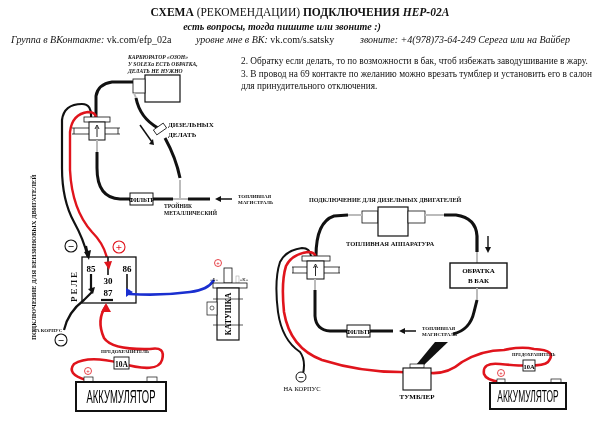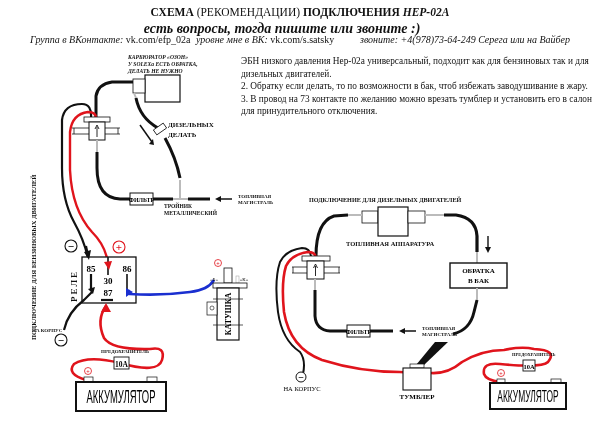--- a/index.html
+++ b/index.html
@@ -1,51 +1,50 @@
 <!DOCTYPE html>
 <html><head>
 <meta charset="utf-8">
 <style>
   html, body { margin: 0; padding: 0; background: #ffffff; }
   body { width: 604px; height: 424px; position: relative; overflow: hidden; font-family: "Liberation Serif", serif; color: #111; }
   .abs { position: absolute; }
   .title { left: 0; width: 600px; top: 6px; text-align: center; font-size: 11.5px; font-weight: bold; }
   .title .normal { font-weight: normal; }
   .title .ital { font-style: italic; }
-  .subtitle { left: 0; width: 564px; top: 21px; text-align: center; font-size: 14px; font-weight: bold; font-style: italic; }
+  .subtitle { left: 0; width: 564px; top: 21px; text-align: center; font-size: 10px; font-weight: bold; font-style: italic; }
   .contact { top: 34px; font-size: 10px; font-style: italic; white-space: nowrap; }
   .contact .plain { font-style: normal; }
   .notes { left: 241px; top: 55px; width: 360px; font-size: 9.3px; line-height: 12.6px; }
   .notes p { margin: 0; }
   .small-lbl { font-size: 5px; font-weight: bold; font-family: "Liberation Serif", serif; line-height: 6px; white-space: nowrap; }
   .mid-lbl { font-size: 7px; font-weight: bold; white-space: nowrap; }
   .carb-lbl { left: 128px; top: 54px; font-size: 5.6px; font-style: italic; font-weight: bold; line-height: 7px; white-space: nowrap; }
   .vert { transform-origin: left top; transform: rotate(-90deg); white-space: nowrap; }
   svg { position: absolute; left: 0; top: 0; }
   .battery-text { font-family: "Liberation Sans", sans-serif; }
 </style>
 </head>
 <body>
 
 <div class="abs title">
   <span>СХЕМА</span><span class="normal"> (РЕКОМЕНДАЦИИ) </span><span>ПОДКЛЮЧЕНИЯ </span><span class="ital">НЕР-02А</span>
 </div>
 <div class="abs subtitle">есть вопросы, тогда пишите или звоните :)</div>
-<div class="abs contact" style="left:30px;">
+<div class="abs contact" style="left:11px;">
   <span>Группа в ВКонтакте: </span><span class="plain">vk.com/efp_02a</span>
 </div>
 <div class="abs contact" style="left:196px;">
   <span>уровне мне в ВК: </span><span class="plain">vk.com/s.satsky</span>
 </div>
 <div class="abs contact" style="left:360px;">звоните: +4(978)73-64-249 Серега или на Вайбер</div>
 
 <div class="abs notes">
-  <p>ЭБН низкого давления Нер-02а универсальный, подходит как для бензиновых так и для дизельных двигателей.</p>
   <p>2. Обратку если делать, то по возможности в бак, чтоб избежать заводушивание в жару.</p>
-  <p>3. В провод на 73 контакте по желанию можно врезать тумблер и установить его в салон для принудительного отключения.</p>
+  <p>3. В провод на 69 контакте по желанию можно врезать тумблер и установить его в салон для принудительного отключения.</p>
 </div>
 
 <svg width="604" height="424" viewBox="0 0 604 424">
 
   <rect x="145" y="75" width="35" height="27" fill="#fff" stroke="#111" stroke-width="1.2"></rect>
   <rect x="133" y="79" width="12" height="14" fill="#fff" stroke="#111" stroke-width="0.8"></rect>
   <path d="M96 118 L96 96 Q98 84 112 82 L133 82" fill="none" stroke="#111" stroke-width="3"></path>
   <path d="M134 93 L136 98" fill="none" stroke="#bbb" stroke-width="2"></path>
   <path d="M136 98 Q140 118 158 128" fill="none" stroke="#111" stroke-width="3"></path>
   <rect x="154" y="126" width="12" height="6" fill="#fff" stroke="#111" stroke-width="0.8" transform="rotate(-35 160 129)"></rect>

